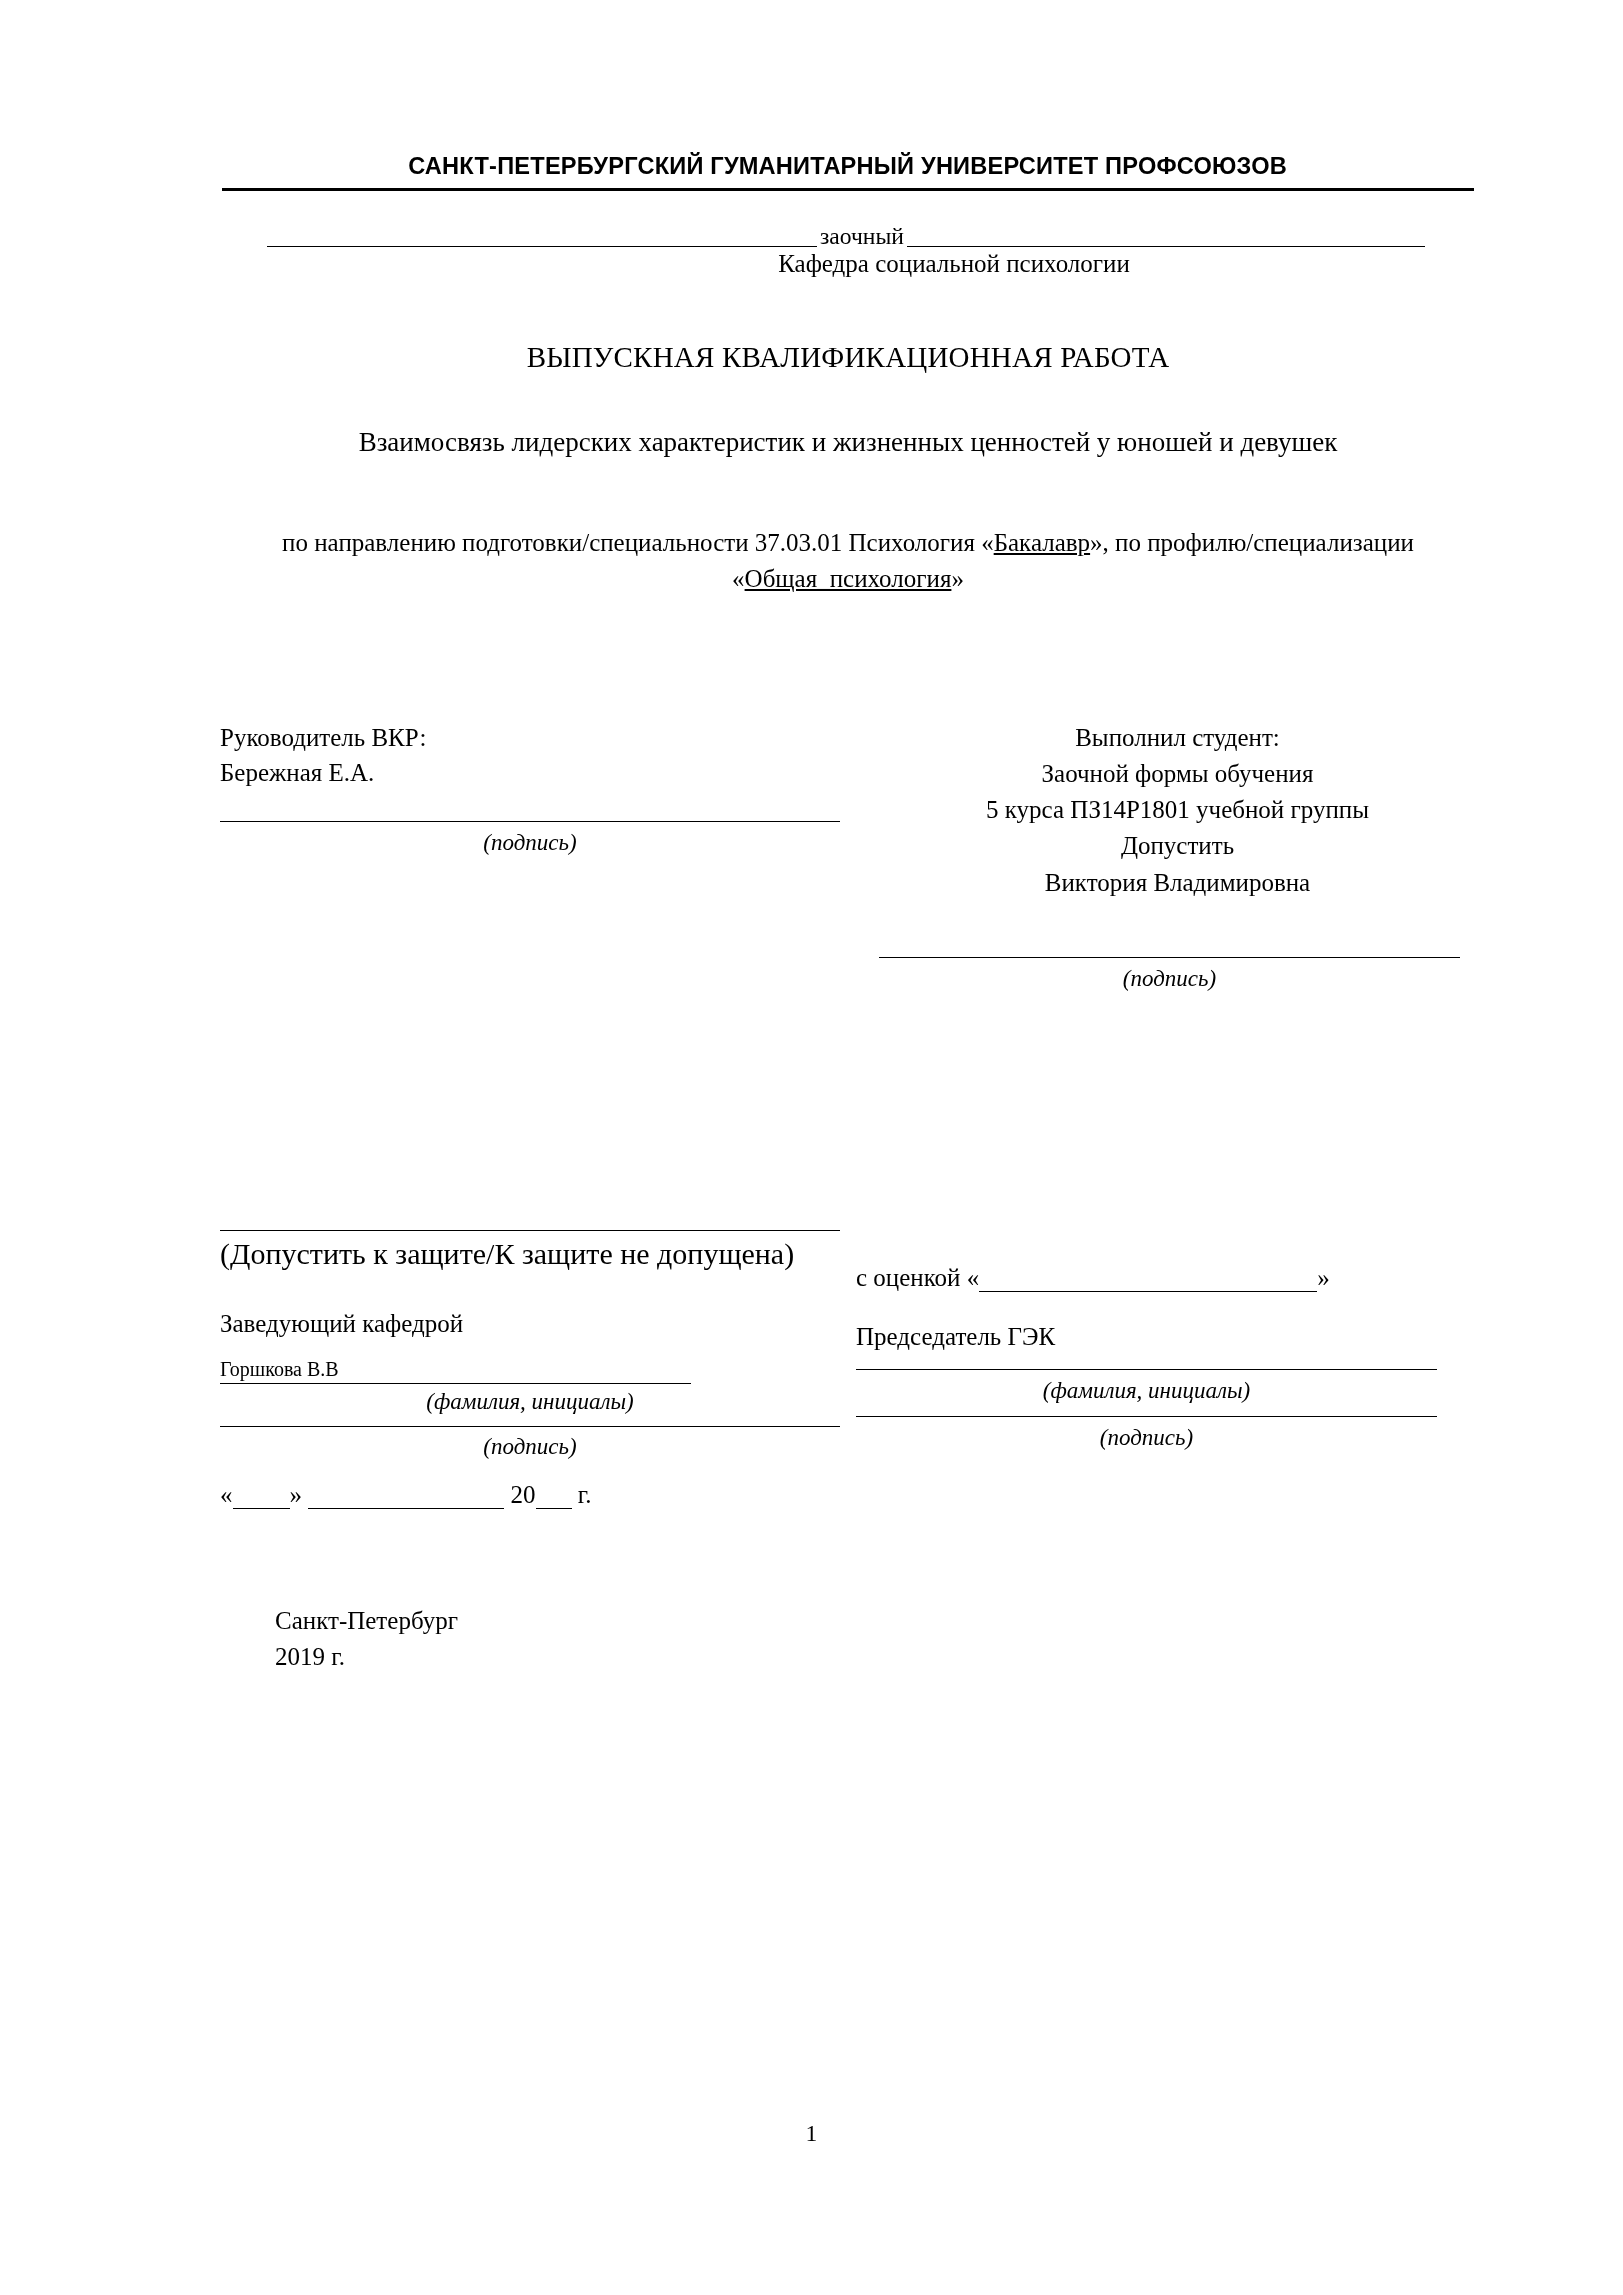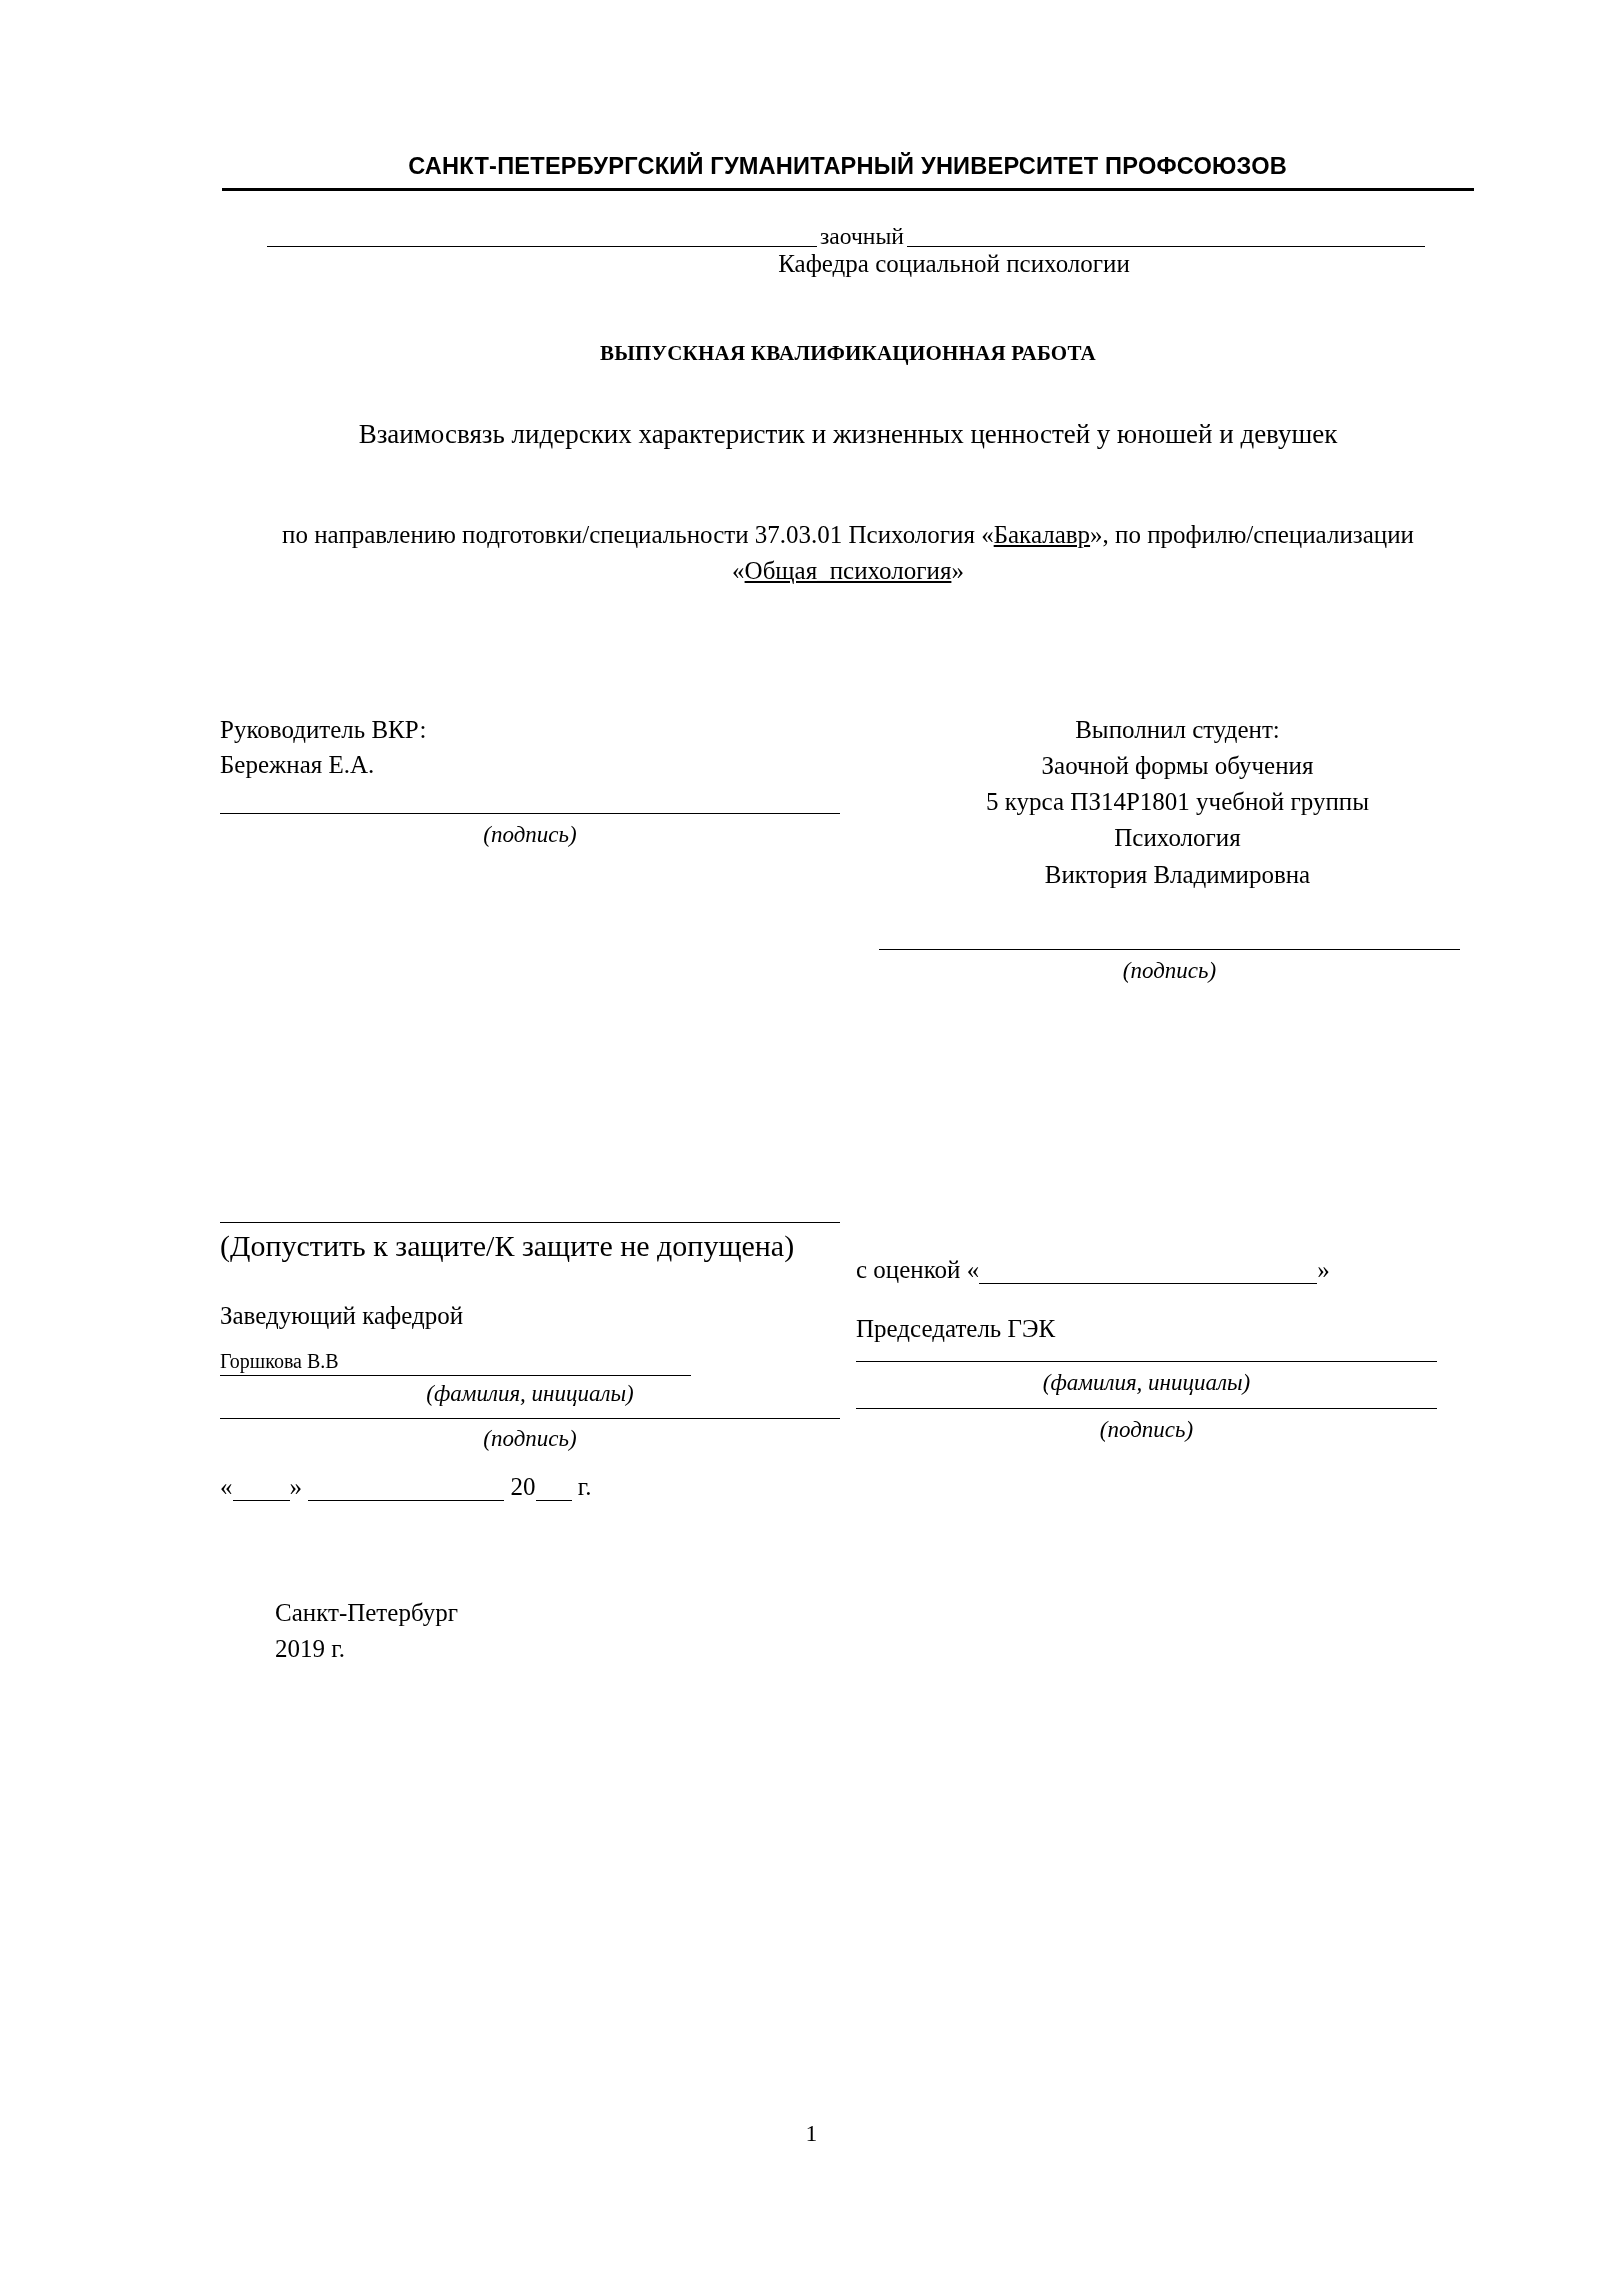--- a/index.html
+++ b/index.html
@@ -63,22 +63,22 @@
     font-size: 23.6px;
   }
   .dept {
     text-align: center;
     font-size: 25px;
     padding-left: 212px;
   }
   .doc-type {
     margin-top: 63px;
     text-align: center;
-    font-weight: bold;
-    font-size: 21px;
+    font-weight: normal;
+    font-size: 29px;
     letter-spacing: 0.2px;
   }
   .title {
     margin-top: 49px;
     text-align: center;
     font-size: 27px;
     line-height: 1.45;
     padding: 0 55px;
   }
   .program {
@@ -202,21 +202,21 @@
         <div class="lbl">Руководитель ВКР:</div>
         <div class="lbl">Бережная Е.А.</div>
         <div class="sigline w790"></div>
         <div class="caption w790">(подпись)</div>
       </div>
 
       <div class="col-right">
         <div class="center-txt">Выполнил студент:</div>
         <div class="center-txt">Заочной формы обучения</div>
         <div class="center-txt">5 курса ПЗ14Р1801 учебной группы</div>
-        <div class="center-txt">Психология</div>
+        <div class="center-txt">Допустить</div>
         <div class="center-txt">Виктория Владимировна</div>
         <div class="sigline w740" style="margin-top:55px"></div>
         <div class="caption w740">(подпись)</div>
       </div>
     </div>
 
     <div class="lower">
       <div class="col-left">
         <div class="sigline w790" style="margin-top:0"></div>
         <div class="caption-left">(Допустить к защите/К защите не допущена)</div>

